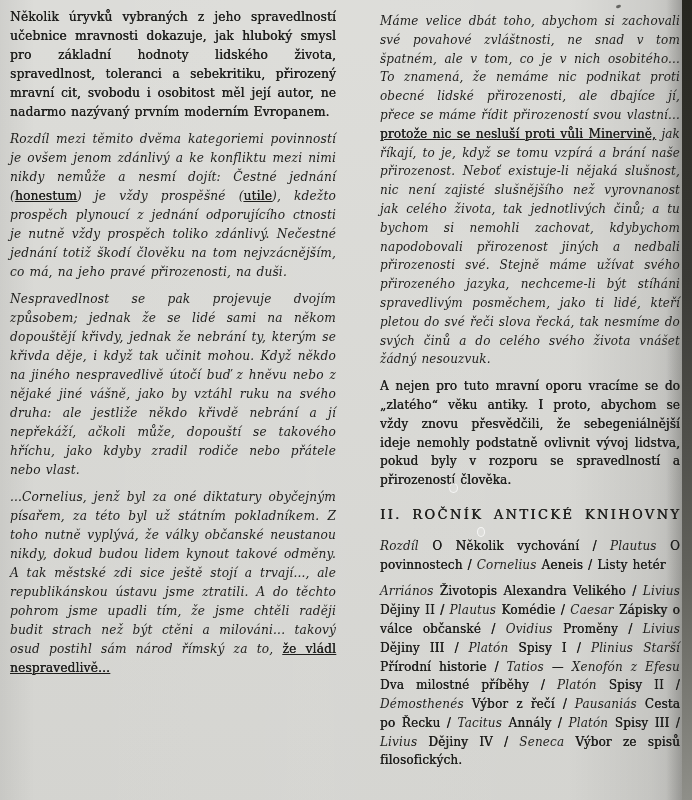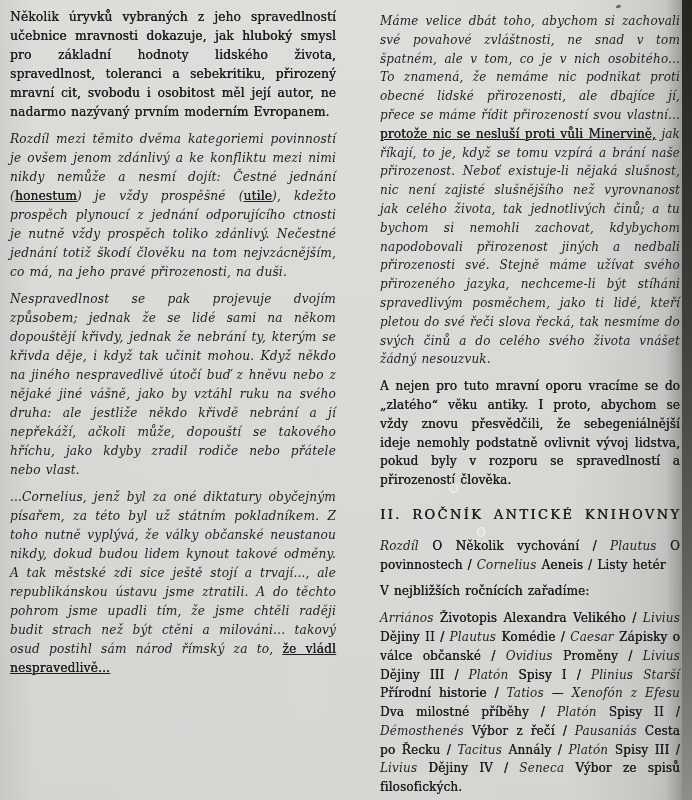--- a/index.html
+++ b/index.html
@@ -85,21 +85,20 @@
       <div class="para roman"><span class="run">Několik úryvků vybraných z jeho spravedlností učebnice mravnosti dokazuje, jak hluboký smysl pro základní hodnoty lidského života, spravedlnost, toleranci a sebekritiku, přirozený mravní cit, svobodu i osobitost měl její autor, ne nadarmo nazývaný prvním moderním Evropanem.</span></div>
       <div class="para italic"><span class="run">Rozdíl mezi těmito dvěma kategoriemi povinností je ovšem jenom zdánlivý a ke konfliktu mezi nimi nikdy nemůže a nesmí dojít: Čestné jednání (</span><span class="run rm">honestum</span><span class="run">) je vždy prospěšné (</span><span class="run rm">utile</span><span class="run">), kdežto prospěch plynoucí z jednání odporujícího ctnosti je nutně vždy prospěch toliko zdánlivý. Nečestné jednání totiž škodí člověku na tom nejvzácnějším, co má, na jeho pravé přirozenosti, na duši.</span></div>
       <div class="para italic"><span class="run">Nespravedlnost se pak projevuje dvojím způsobem; jednak že se lidé sami na někom dopouštějí křivdy, jednak že nebrání ty, kterým se křivda děje, i když tak učinit mohou. Když někdo na jiného nespravedlivě útočí buď z hněvu nebo z nějaké jiné vášně, jako by vztáhl ruku na svého druha: ale jestliže někdo křivdě nebrání a jí nepřekáží, ačkoli může, dopouští se takového hříchu, jako kdyby zradil rodiče nebo přátele nebo vlast.</span></div>
       <div class="para italic"><span class="run">...Cornelius, jenž byl za oné diktatury obyčejným písařem, za této byl už státním pokladníkem. Z toho nutně vyplývá, že války občanské neustanou nikdy, dokud budou lidem kynout takové odměny. A tak městské zdi sice ještě stojí a trvají..., ale republikánskou ústavu jsme ztratili. A do těchto pohrom jsme upadli tím, že jsme chtěli raději budit strach než být ctěni a milováni... takový osud postihl sám národ římský za to, </span><span class="run rm">že vládl nespravedlivě...</span></div>
     </div>
   <div class="col col-right">
       <div class="para italic"><span class="run">Máme velice dbát toho, abychom si zachovali své povahové zvláštnosti, ne snad v tom špatném, ale v tom, co je v nich osobitého... To znamená, že nemáme nic podnikat proti obecné lidské přirozenosti, ale dbajíce jí, přece se máme řídit přirozeností svou vlastní... </span><span class="run rm">protože nic se nesluší proti vůli Minervině,</span><span class="run"> jak říkají, to je, když se tomu vzpírá a brání naše přirozenost. Neboť existuje-li nějaká slušnost, nic není zajisté slušnějšího než vyrovnanost jak celého života, tak jednotlivých činů; a tu bychom si nemohli zachovat, kdybychom napodobovali přirozenost jiných a nedbali přirozenosti své. Stejně máme užívat svého přirozeného jazyka, nechceme-li být stíháni spravedlivým posměchem, jako ti lidé, kteří pletou do své řeči slova řecká, tak nesmíme do svých činů a do celého svého života vnášet žádný nesouzvuk.</span></div>
       <div class="para roman"><span class="run">A nejen pro tuto mravní oporu vracíme se do „zlatého“ věku antiky. I proto, abychom se vždy znovu přesvědčili, že sebegeniálnější ideje nemohly podstatně ovlivnit vývoj lidstva, pokud byly v rozporu se spravedlností a přirozeností člověka.</span></div>
       <div class="para heading"><span class="run">II. ROČNÍK ANTICKÉ KNIHOVNY</span></div>
       <div class="para catalog"><span class="run it">Rozdíl</span><span class="run"> O Několik vychování / </span><span class="run it">Plautus</span><span class="run"> O povinnostech / </span><span class="run it">Cornelius</span><span class="run"> Aeneis / Listy hetér</span></div>
-      <div class="para roman"><span class="run">V nejbližších ročnících zařadíme:</span></div>
       <div class="para catalog"><span class="run it">Arriános</span><span class="run"> Životopis Alexandra Velikého / </span><span class="run it">Livius</span><span class="run"> Dějiny II / </span><span class="run it">Plautus</span><span class="run"> Komédie / </span><span class="run it">Caesar</span><span class="run"> Zápisky o válce občanské / </span><span class="run it">Ovidius</span><span class="run"> Proměny / </span><span class="run it">Livius</span><span class="run"> Dějiny III / </span><span class="run it">Platón</span><span class="run"> Spisy I / </span><span class="run it">Plinius Starší</span><span class="run"> Přírodní historie / </span><span class="run it">Tatios — Xenofón z Efesu</span><span class="run"> Dva milostné příběhy / </span><span class="run it">Platón</span><span class="run"> Spisy II / </span><span class="run it">Démosthenés</span><span class="run"> Výbor z řečí / </span><span class="run it">Pausaniás</span><span class="run"> Cesta po Řecku / </span><span class="run it">Tacitus</span><span class="run"> Annály / </span><span class="run it">Platón</span><span class="run"> Spisy III / </span><span class="run it">Livius</span><span class="run"> Dějiny IV / </span><span class="run it">Seneca</span><span class="run"> Výbor ze spisů filosofických.</span></div>
     </div>
   <div class="edge-fade"></div>
   <div class="edge"></div>
   <div class="speck"></div>
   <div class="flaw flaw-1"></div>
   <div class="flaw flaw-2"></div>
 </div>
 
 </body></html>

